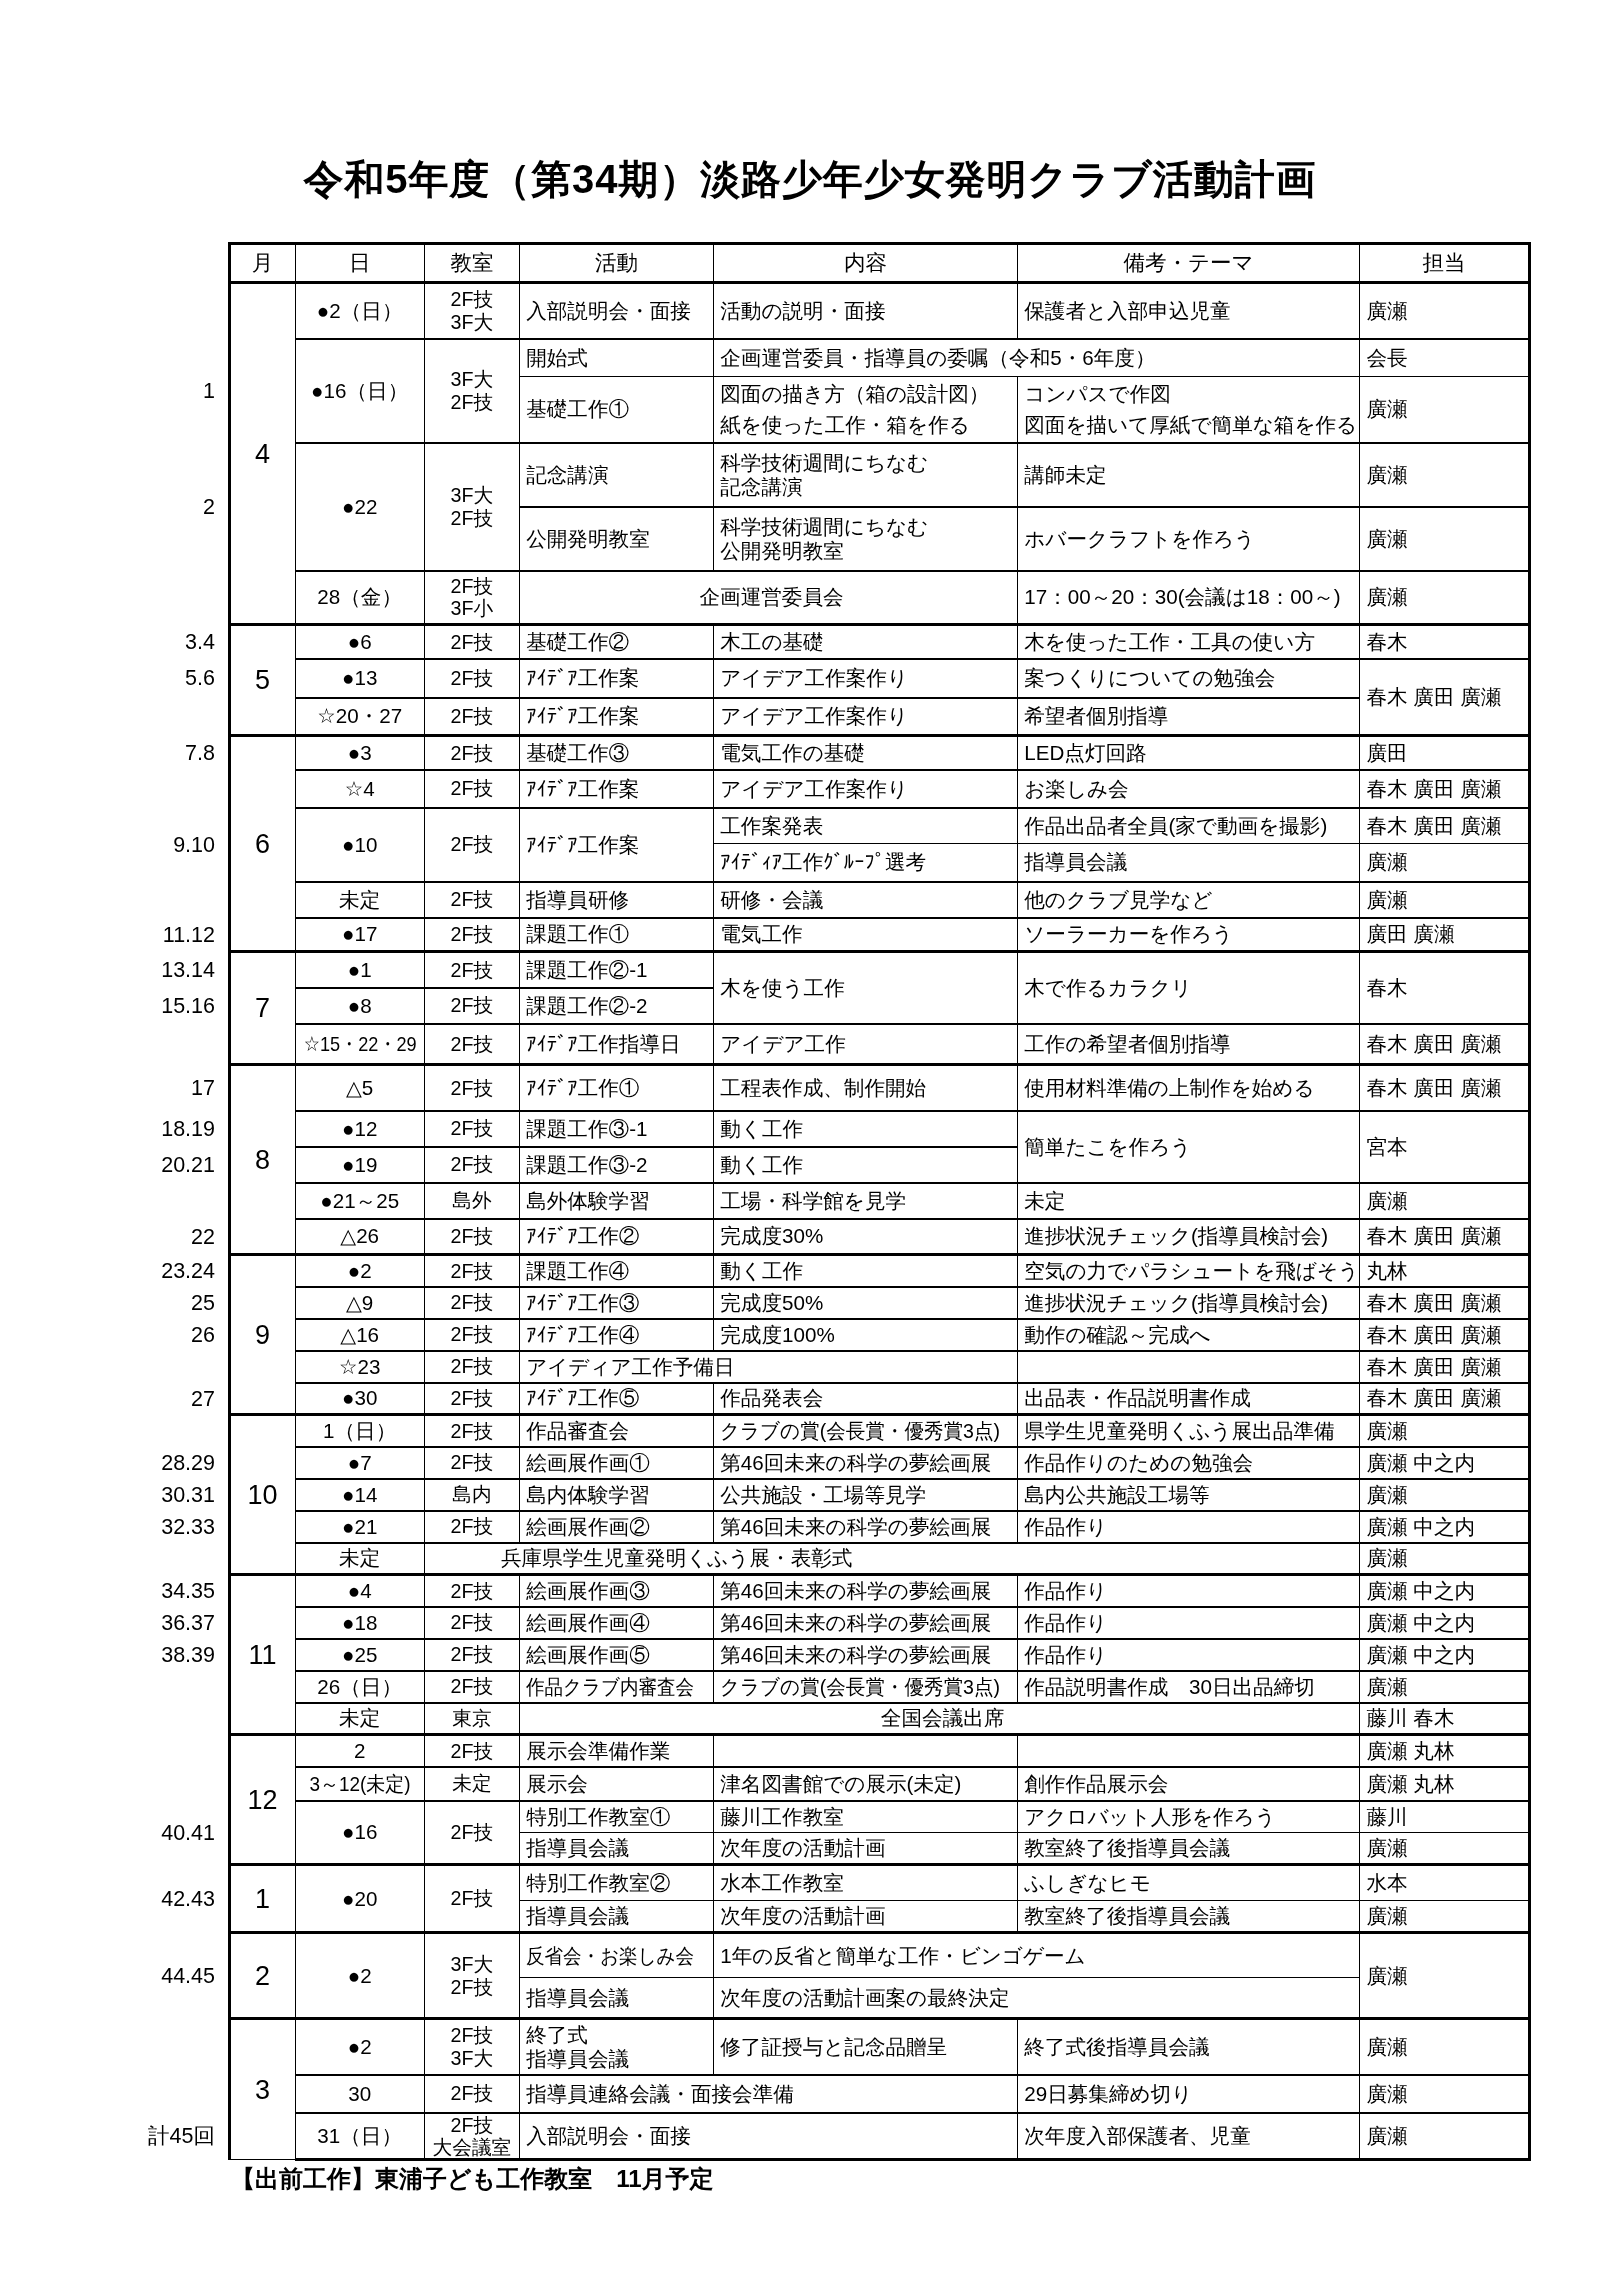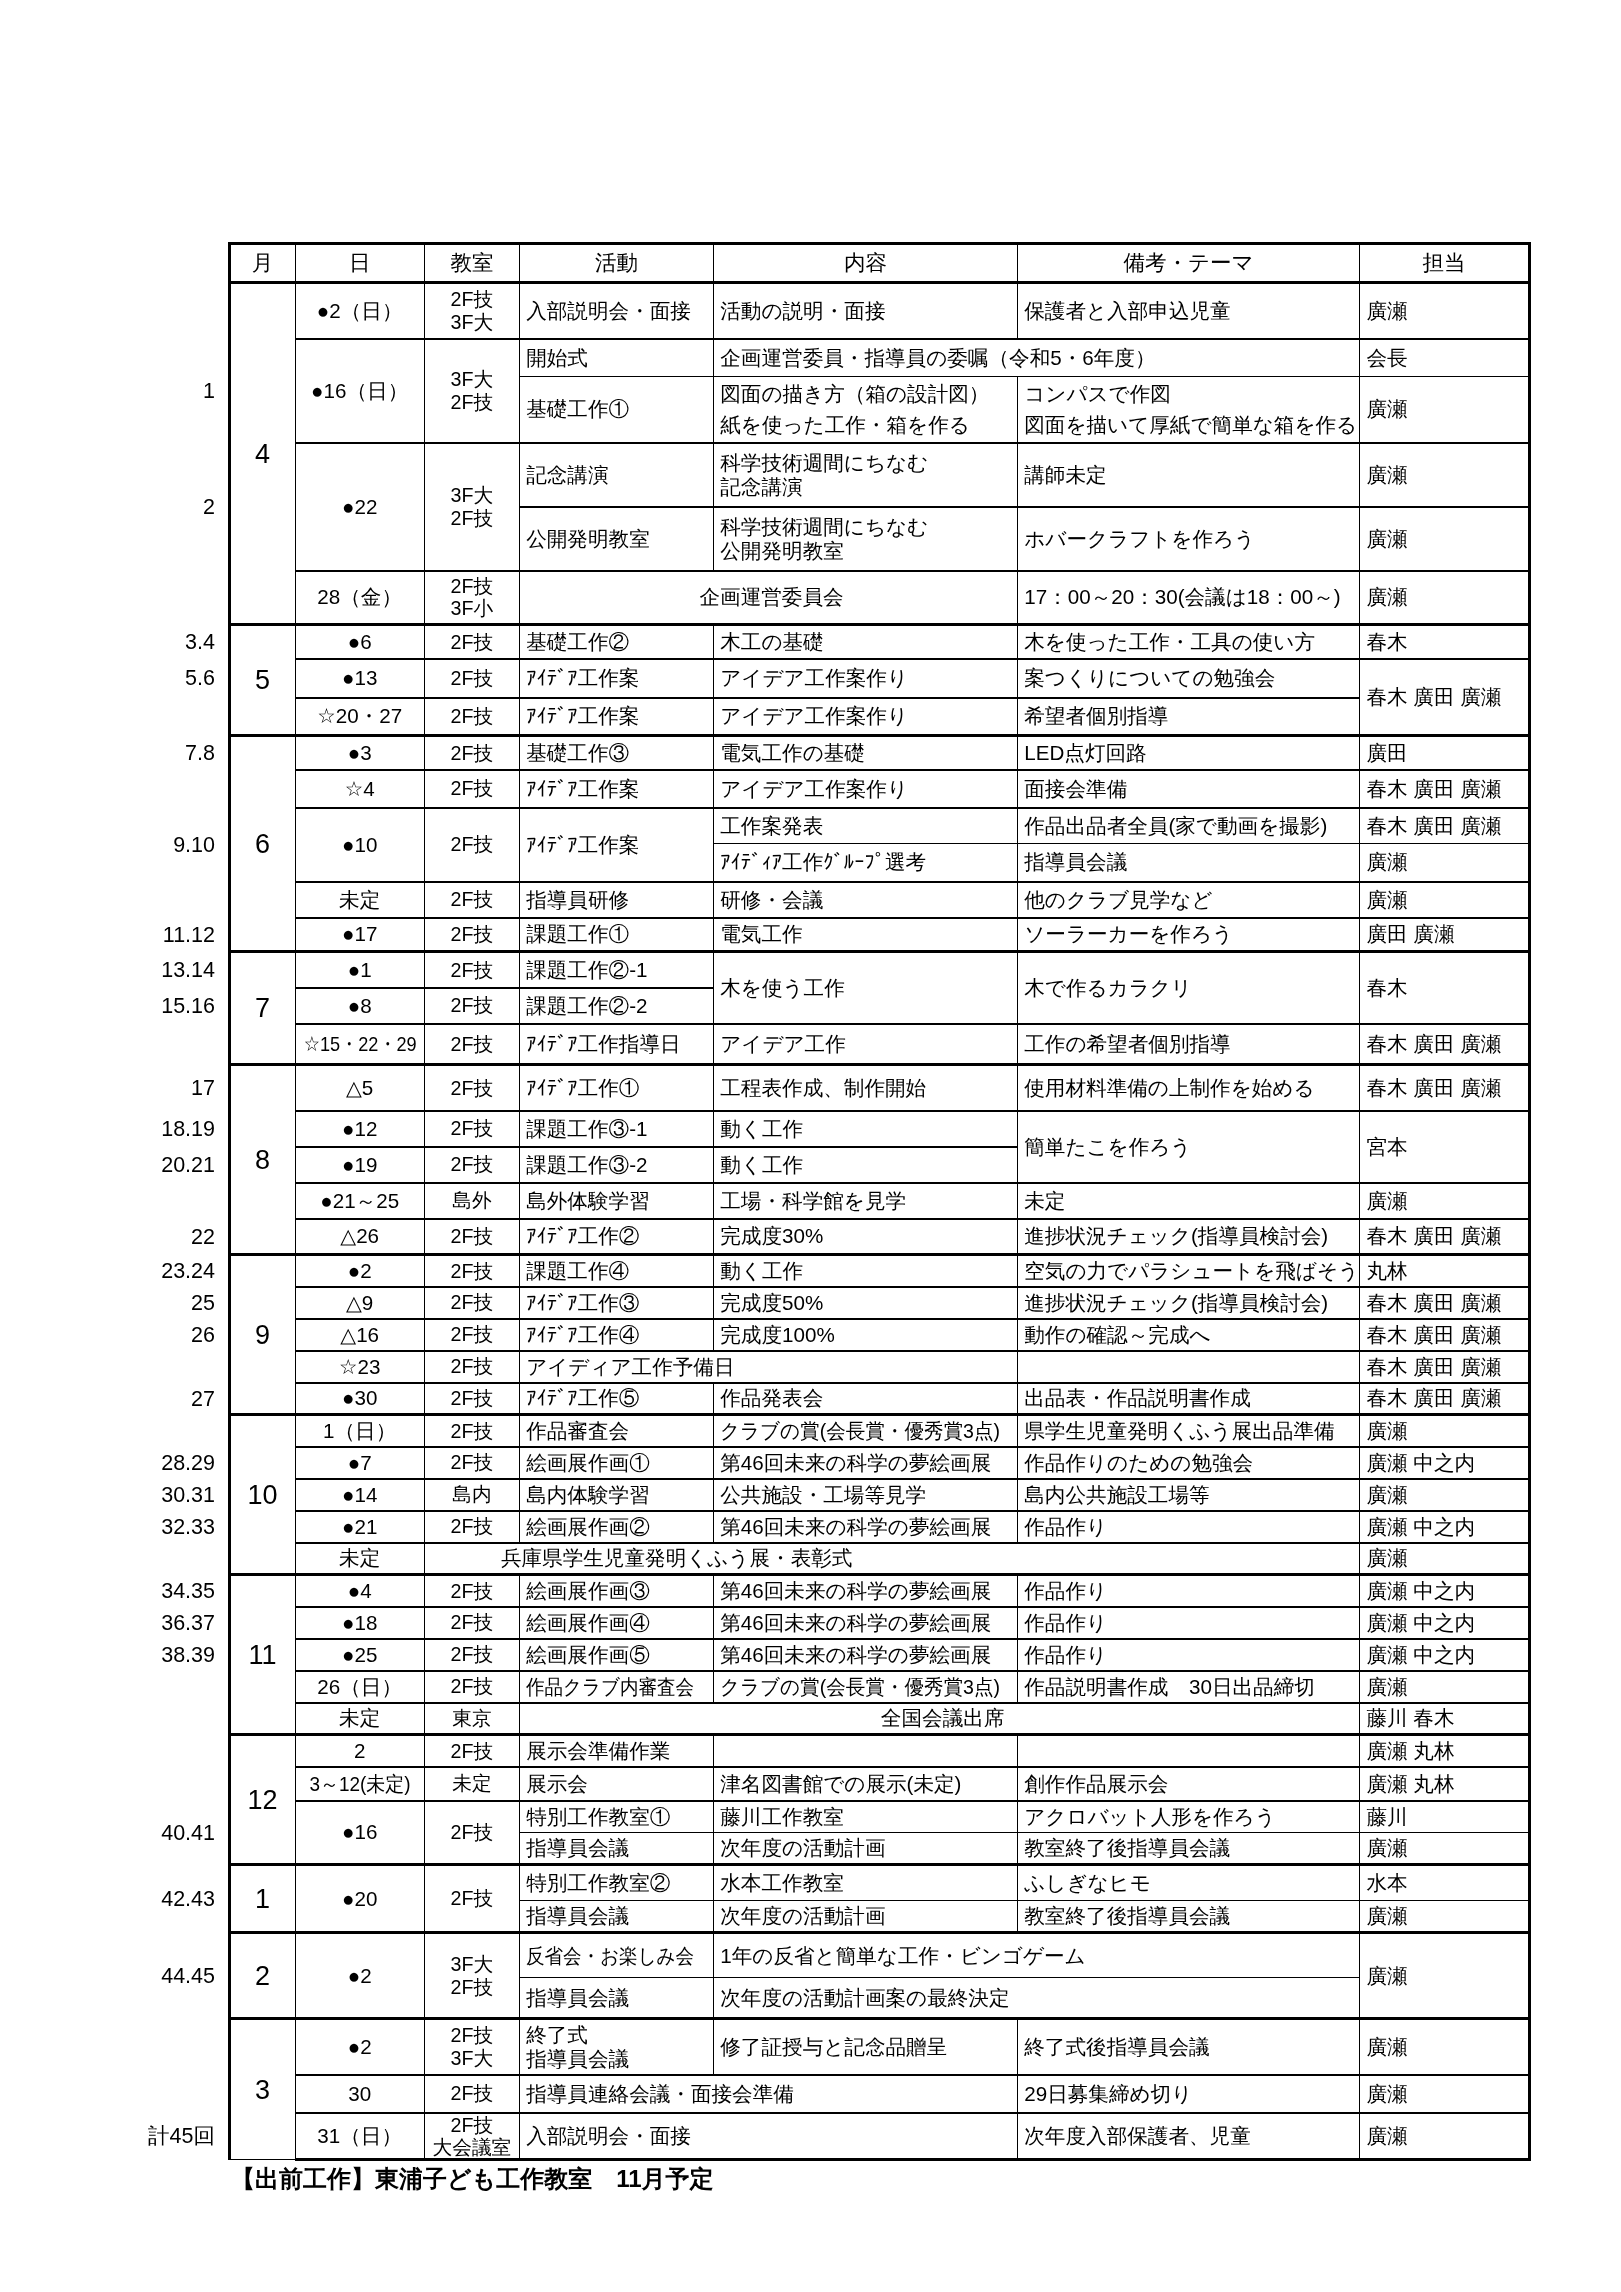--- a/index.html
+++ b/index.html
@@ -97,20 +97,21 @@
     left: 231px;
     font-size: 24px;
     font-weight: bold;
     white-space: pre;
   }
 </style>
 </head>
 <body>
 
 <div class="page">
+  <h1 class="doc-title">令和5年度（第34期）淡路少年少女発明クラブ活動計画</h1>
 
   <table class="schedule">
     <colgroup>
       <col style="width:175px">
         <col style="width:66px">
         <col style="width:115px">
         <col style="width:95px">
       <col style="width:173px">
         <col style="width:304px">
         <col style="width:324px">
@@ -220,21 +221,21 @@
           <td class="cell-content">電気工作の基礎</td>
           <td class="cell-note">LED点灯回路</td>
           <td class="cell-staff">廣田</td>
         </tr>
         <tr class="b-d" style="height: 38px;">
           <td class="margin-cell"></td>
           <td class="cell-day">☆4</td>
           <td class="cell-room">2F技</td>
           <td class="cell-activity">ｱｲﾃﾞｱ工作案</td>
           <td class="cell-content">アイデア工作案作り</td>
-          <td class="cell-note">面接会準備</td>
+          <td class="cell-note">お楽しみ会</td>
           <td class="cell-staff">春木 廣田 廣瀬</td>
         </tr>
         <tr class="b-d" style="height: 36px;">
           <td class="margin-cell" rowspan="2">9.10</td>
           <td class="cell-day" rowspan="2">●10</td>
           <td class="cell-room" rowspan="2">2F技</td>
           <td class="cell-activity" rowspan="2">ｱｲﾃﾞｱ工作案</td>
           <td class="cell-content">工作案発表</td>
           <td class="cell-note">作品出品者全員(家で動画を撮影)</td>
           <td class="cell-staff">春木 廣田 廣瀬</td>

